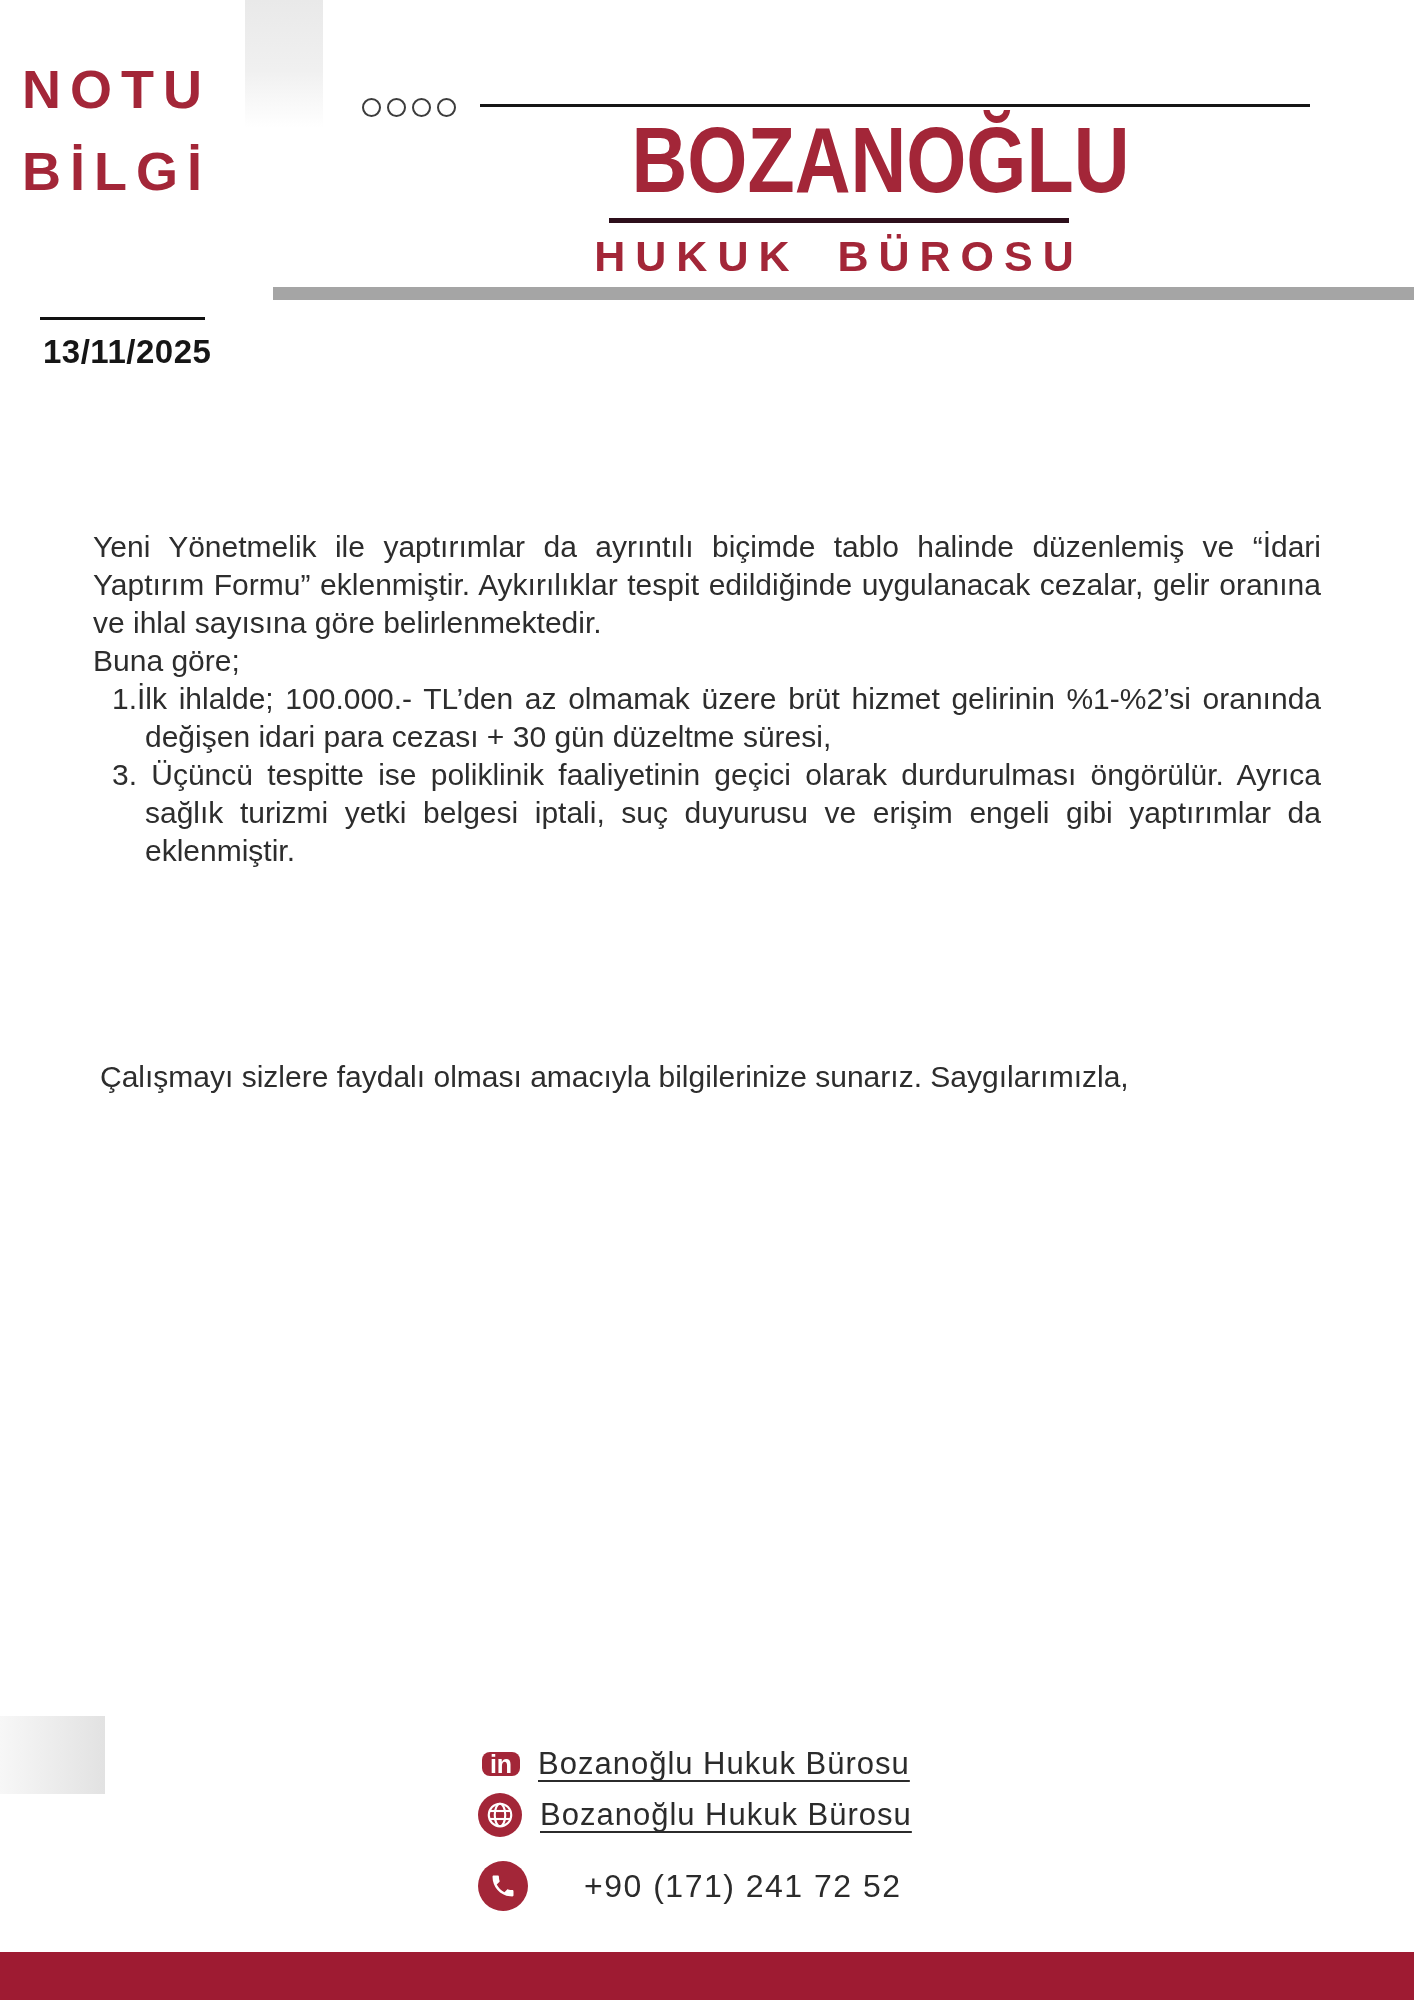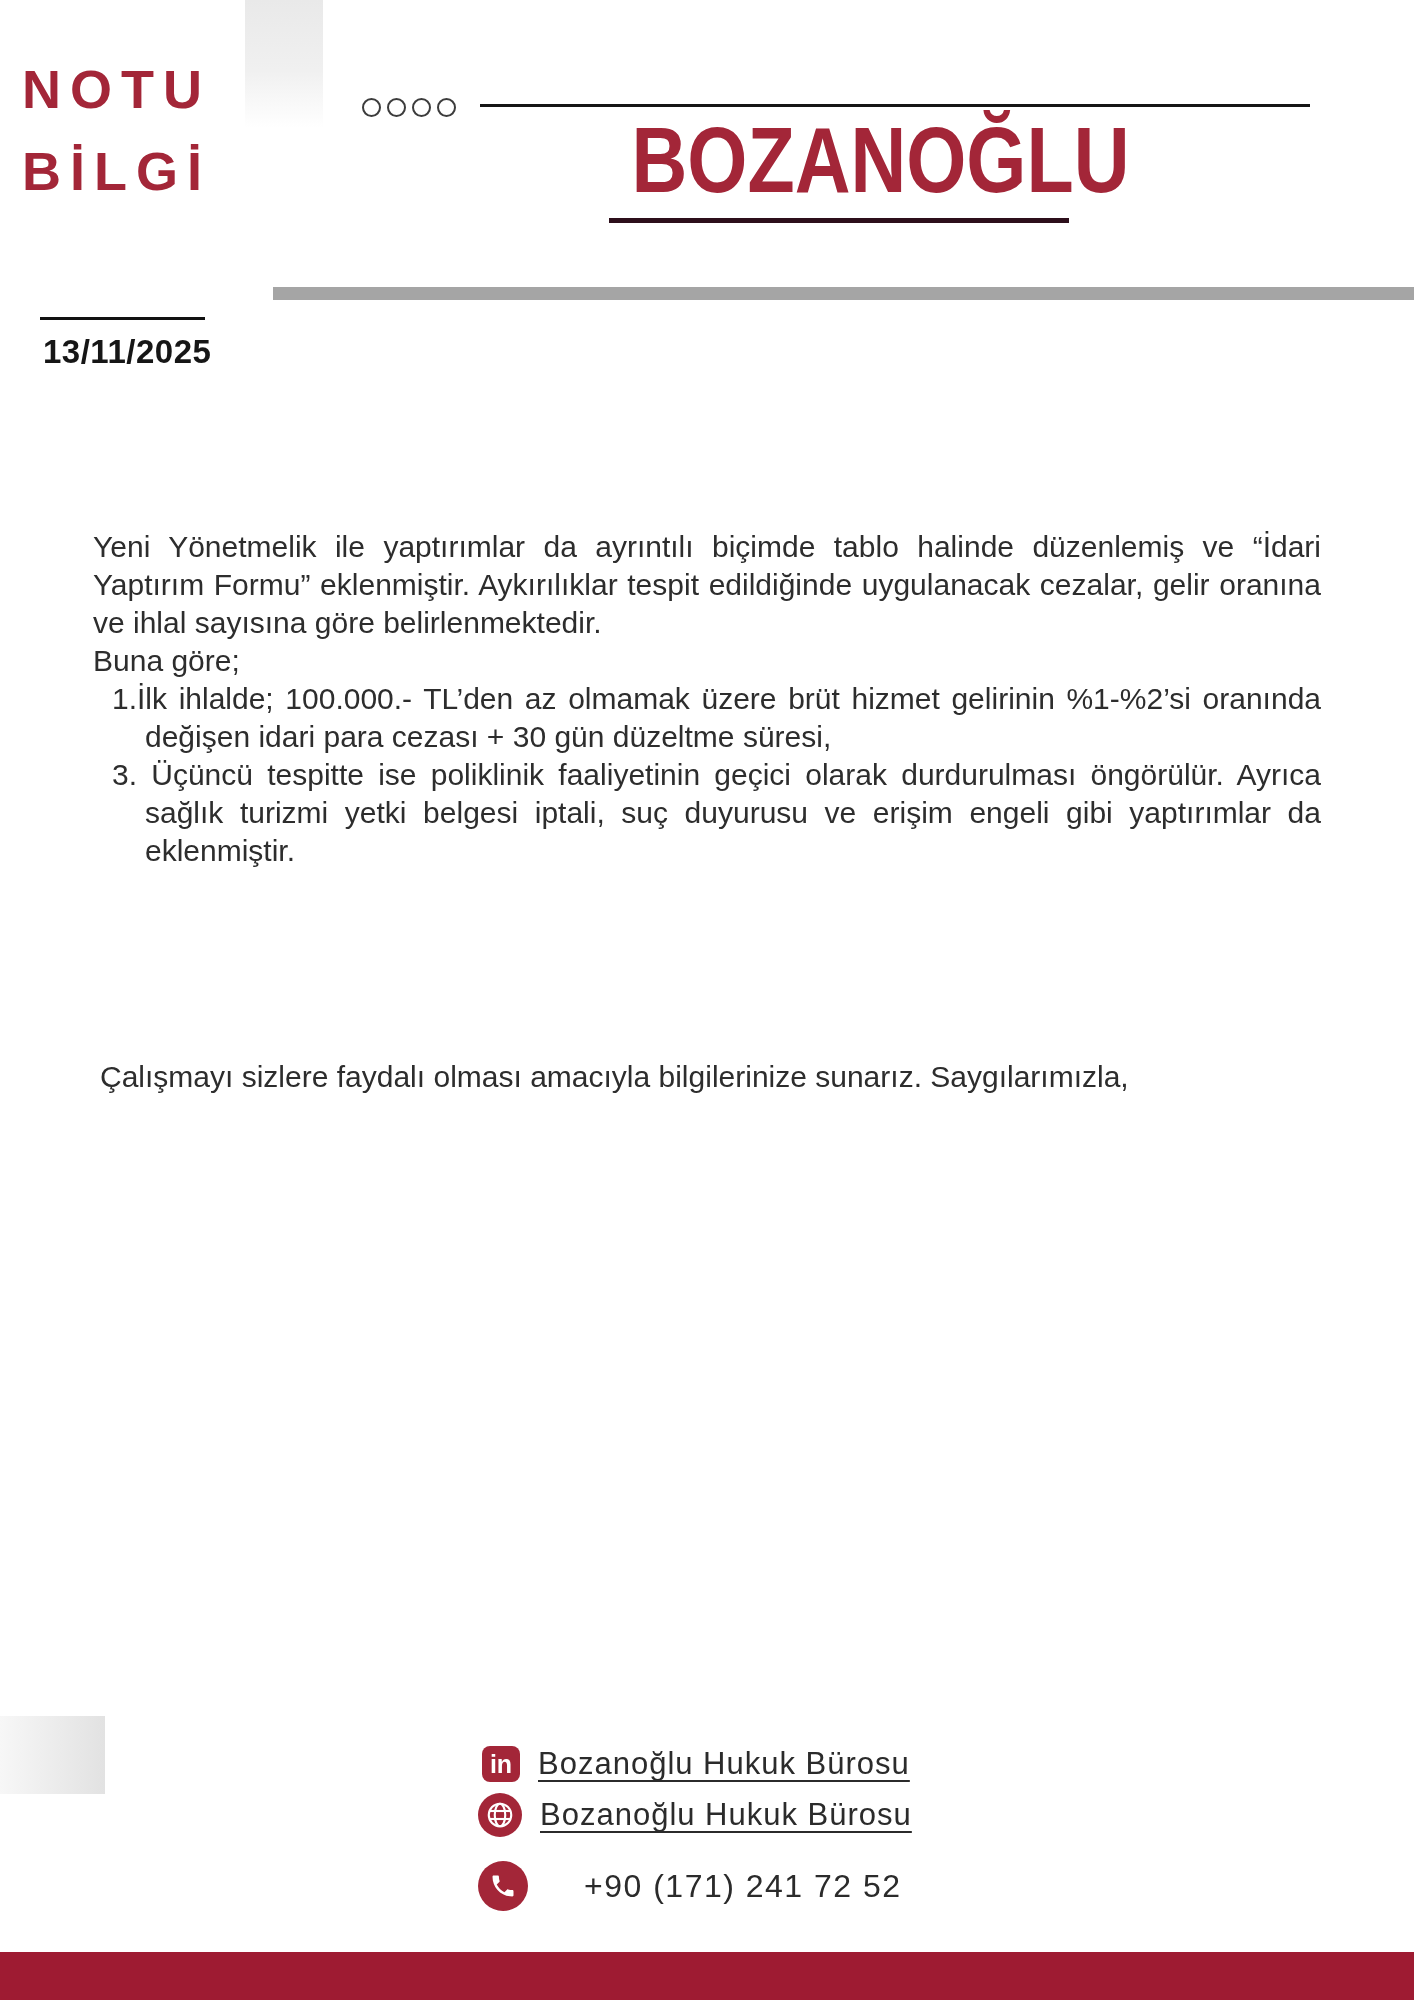--- a/index.html
+++ b/index.html
@@ -80,21 +80,21 @@
     font-size:30px; line-height:38px; color:#2d2d2d;
   }
 
   
   .footer-row { position:absolute; display:flex; align-items:center; }
   .footer-row.row-linkedin { left:482px; top:1745px; height:38px; }
   .footer-row.row-web     { left:478px; top:1793px; height:44px; }
   .footer-row.row-phone   { left:478px; top:1861px; height:50px; }
 
   .icon-badge-square {
-    width:38px; height:36px; border-radius:8px;
+    width:38px; height:24px; border-radius:8px;
     display:flex; align-items:center; justify-content:center;
     color:#ffffff; font-weight:bold; font-size:25px; line-height:1;
     flex:0 0 auto;
   }
   .icon-badge-circle {
     width:44px; height:44px; border-radius:50%;
     display:flex; align-items:center; justify-content:center;
     flex:0 0 auto;
   }
   .icon-badge-circle.phone { width:50px; height:50px; }
@@ -126,20 +126,21 @@
   <span></span>
   <span></span>
   <span></span>
   <span></span>
 </div>
 <div class="header-line"></div>
 
 <div class="logo-block">
   <div class="logo-name">BOZANOĞLU</div>
   <div class="logo-divider"></div>
+  <div class="logo-sub">HUKUK BÜROSU</div>
 </div>
 
 <div class="header-gray-bar"></div>
 
 <div class="date-line"></div>
 <div class="date-text">13/11/2025</div>
 
 <div class="body-text">
   <div class="para">Yeni Yönetmelik ile yaptırımlar da ayrıntılı biçimde tablo halinde düzenlemiş ve “İdari Yaptırım Formu” eklenmiştir. Aykırılıklar tespit edildiğinde uygulanacak cezalar, gelir oranına ve ihlal sayısına göre belirlenmektedir.</div>
   <div class="intro-line">Buna göre;</div>

